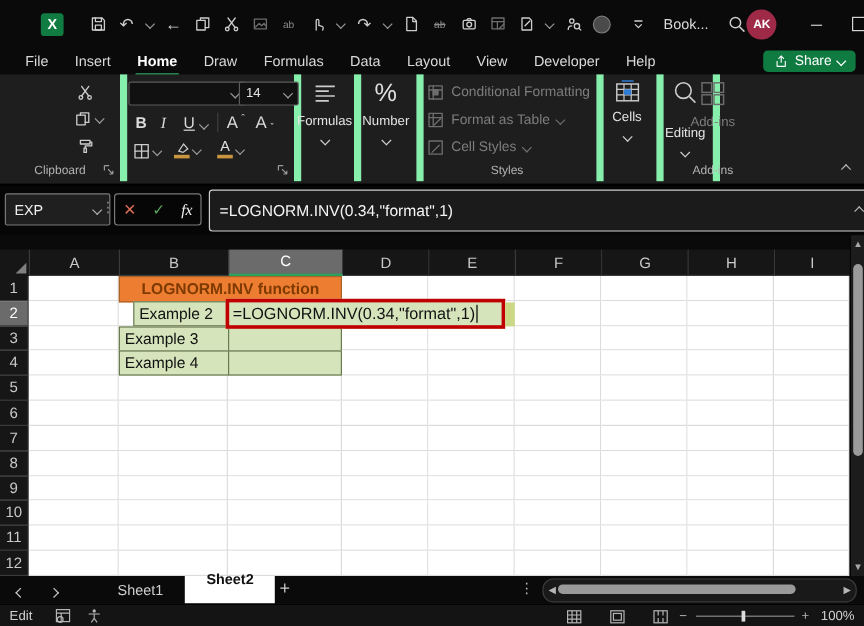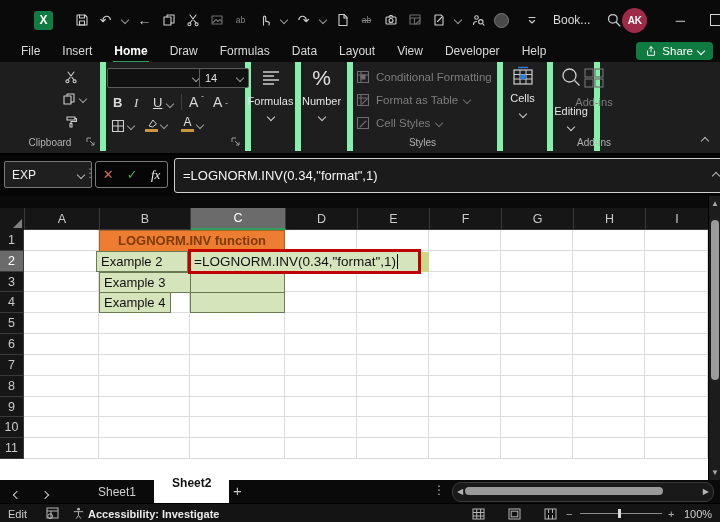--- a/index.html
+++ b/index.html
@@ -534,33 +534,45 @@
         <div class="gcell" style="width: 75px;"></div>
         <div class="gcell" style="width: 91px;"></div>
         <div class="gcell" style="width: 95px;"></div>
         <div class="gcell" style="width: 72px;"></div>
         <div class="gcell" style="width: 72px;"></div>
         <div class="gcell" style="width: 72px;"></div>
         <div class="gcell" style="width: 72px;"></div>
         <div class="gcell" style="width: 72px;"></div>
         <div class="gcell" style="width: 63px;"></div>
       </div>
+      <div class="grow">
+        <div class="rowh">12</div>
+        <div class="gcell" style="width: 75px;"></div>
+        <div class="gcell" style="width: 91px;"></div>
+        <div class="gcell" style="width: 95px;"></div>
+        <div class="gcell" style="width: 72px;"></div>
+        <div class="gcell" style="width: 72px;"></div>
+        <div class="gcell" style="width: 72px;"></div>
+        <div class="gcell" style="width: 72px;"></div>
+        <div class="gcell" style="width: 72px;"></div>
+        <div class="gcell" style="width: 63px;"></div>
+      </div>
     </div>
 
   <div class="ovl" style="left:99px;top:34px;width:186px;height:21.5px;background:#ED7D31;border:1px solid #a8642a;
               justify-content:center;color:#7e3a00;font-weight:700;font-size:13px">
       <span>LOGNORM.INV function</span>
     </div>
-  <div class="ovl greencell" style="left:96px;top:54.7px;width:92px;height:21px">
+  <div class="ovl greencell" style="left:111px;top:54.7px;width:92px;height:21px">
       <span>Example 2</span>
     </div>
   <div class="ovl greencell" style="left:99px;top:75.5px;width:92px;height:21px">
       <span>Example 3</span>
     </div>
-  <div class="ovl greencell" style="left:99px;top:96.3px;width:72px;height:21px">
+  <div class="ovl greencell" style="left:99px;top:96.3px;width:92px;height:21px">
       <span>Example 4</span>
     </div>
   <div class="ovl greencell" style="left:190px;top:75.5px;width:95px;height:21px"></div>
   <div class="ovl greencell" style="left:190px;top:96.3px;width:95px;height:21px"></div>
   <div class="ovl" style="left:188px;top:53px;width:233px;height:25px;background:#D6E4BC;border:3px solid #C00000;padding-left:3px;font-size:13.5px">
     <span>=LOGNORM.INV(0.34,"format",1)</span>
     <span style="width:1px;height:15px;background:#000;margin-left:1px"></span>
   </div>
   <div class="ovl" style="left:421px;top:55.5px;width:8px;height:20px;background:#cbd885"></div>
 </div>
@@ -599,21 +611,20 @@
         <path d="M1 4h11M5 4v7" stroke="#b5b5b5"></path>
         <circle cx="4.2" cy="9.2" r="2.4" fill="none" stroke="#b5b5b5"></circle>
       </svg>
   </div>
   <div class="sb" style="left:72px">
     <svg width="13" height="13" viewBox="0 0 14 14">
         <circle cx="7" cy="2.3" r="1.5" fill="#b5b5b5"></circle>
         <path d="M2 5h10M7 5v4M7 9l-2.6 3.6M7 9l2.6 3.6" stroke="#b5b5b5" fill="none"></path>
       </svg>
   </div>
-  <div class="sb" style="left:88px;font-weight:700;color:#eaeaea">Accessibility: Investigate</div>
 
   <div class="sb" style="left:472px">
     <svg width="13" height="12" viewBox="0 0 13 12">
         <rect x="1" y="1" width="11" height="10" fill="none" stroke="#b5b5b5"></rect>
         <path d="M1 4.5h11M1 8h11M4.7 1v10M8.6 1v10" stroke="#b5b5b5"></path>
       </svg>
   </div>
   <div class="sb" style="left:508px">
     <svg width="13" height="12" viewBox="0 0 13 12">
         <rect x="1" y="1" width="11" height="10" fill="none" stroke="#b5b5b5"></rect>

